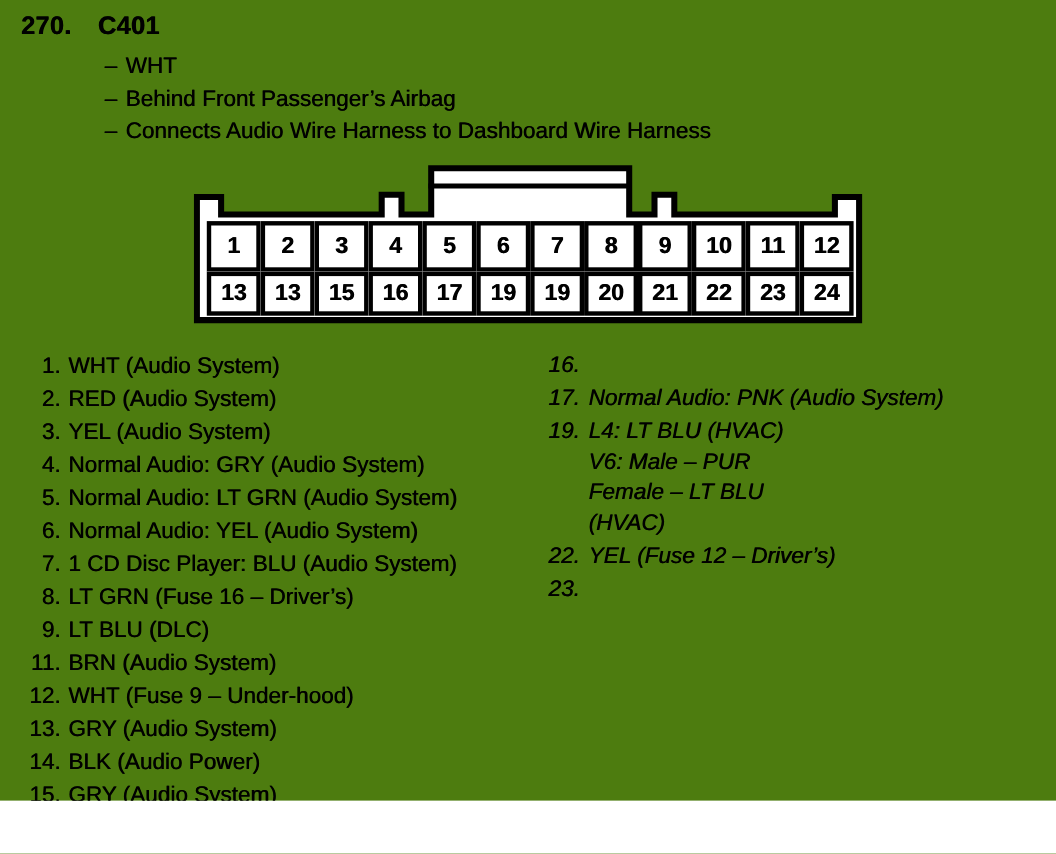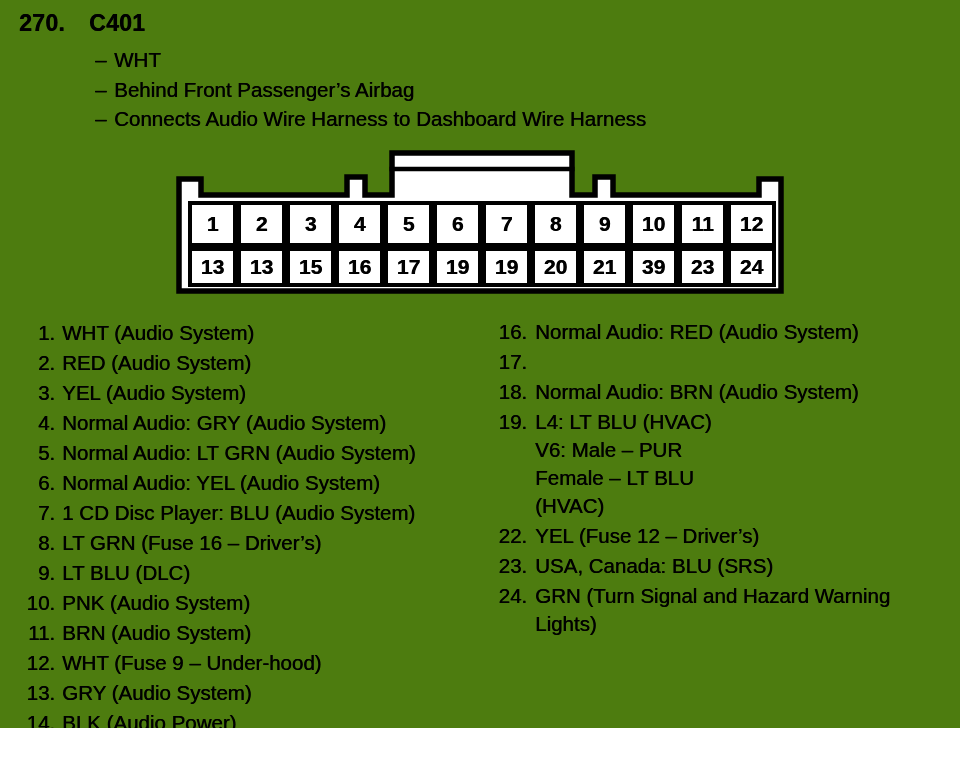--- a/index.html
+++ b/index.html
@@ -74,21 +74,21 @@
 
   
   .pin-list {
     position: absolute;
     top: 318px;
     font-size: 20.5px;
   }
   .pin-list.left  { left: 18px;  width: 462px; line-height: 30px; }
   .pin-list.right { left: 484px; width: 472px; line-height: 28px; }
   .pin-item { display: flex; align-items: flex-start; }
-  .pin-list.right .pin-item { margin-bottom: 2px; }
+  .pin-list.right .pin-item { margin-bottom: 2px; font-style: italic; }
   .pin-item .num {
     flex: none;
     text-align: right;
   }
   .pin-list.left  .pin-item .num { width: 37px; padding-right: 7px; }
   .pin-list.right .pin-item .num { width: 43px; padding-right: 8px; }
   .pin-item .desc {
     flex: 1;
     white-space: pre-line;
   }
@@ -139,21 +139,21 @@
     <div class="pin-row bottom" id="pin-row-bottom">
         <div class="pin-cell">13</div>
         <div class="pin-cell">13</div>
         <div class="pin-cell">15</div>
         <div class="pin-cell">16</div>
         <div class="pin-cell">17</div>
         <div class="pin-cell">19</div>
         <div class="pin-cell">19</div>
         <div class="pin-cell">20</div>
         <div class="pin-cell">21</div>
-        <div class="pin-cell">39</div>
+        <div class="pin-cell">22</div>
         <div class="pin-cell">23</div>
         <div class="pin-cell">24</div>
       </div>
   </div>
 
   <div class="pin-list left" id="col-left">
       <div class="pin-item">
         <span class="num">1.</span>
         <span class="desc">WHT (Audio System)</span>
       </div>
@@ -183,24 +183,20 @@
       </div>
       <div class="pin-item">
         <span class="num">8.</span>
         <span class="desc">LT GRN (Fuse 16 – Driver’s)</span>
       </div>
       <div class="pin-item">
         <span class="num">9.</span>
         <span class="desc">LT BLU (DLC)</span>
       </div>
       <div class="pin-item">
-        <span class="num">10.</span>
-        <span class="desc">PNK (Audio System)</span>
-      </div>
-      <div class="pin-item">
         <span class="num">11.</span>
         <span class="desc">BRN (Audio System)</span>
       </div>
       <div class="pin-item">
         <span class="num">12.</span>
         <span class="desc">WHT (Fuse 9 – Under-hood)</span>
       </div>
       <div class="pin-item">
         <span class="num">13.</span>
         <span class="desc">GRY (Audio System)</span>
@@ -210,44 +206,34 @@
         <span class="desc">BLK (Audio Power)</span>
       </div>
       <div class="pin-item">
         <span class="num">15.</span>
         <span class="desc">GRY (Audio System)</span>
       </div>
     </div>
   <div class="pin-list right" id="col-right">
       <div class="pin-item">
         <span class="num">16.</span>
-        <span class="desc">Normal Audio: RED (Audio System)</span>
       </div>
       <div class="pin-item">
         <span class="num">17.</span>
-      </div>
-      <div class="pin-item">
-        <span class="num">18.</span>
-        <span class="desc">Normal Audio: BRN (Audio System)</span>
+        <span class="desc">Normal Audio: PNK (Audio System)</span>
       </div>
       <div class="pin-item">
         <span class="num">19.</span>
         <span class="desc">L4: LT BLU (HVAC)
 V6: Male – PUR
 Female – LT BLU
 (HVAC)</span>
       </div>
       <div class="pin-item">
         <span class="num">22.</span>
         <span class="desc">YEL (Fuse 12 – Driver’s)</span>
       </div>
       <div class="pin-item">
         <span class="num">23.</span>
-        <span class="desc">USA, Canada: BLU (SRS)</span>
-      </div>
-      <div class="pin-item">
-        <span class="num">24.</span>
-        <span class="desc">GRN (Turn Signal and Hazard Warning
-Lights)</span>
       </div>
     </div>
 
 </div>
 
 </body></html>

